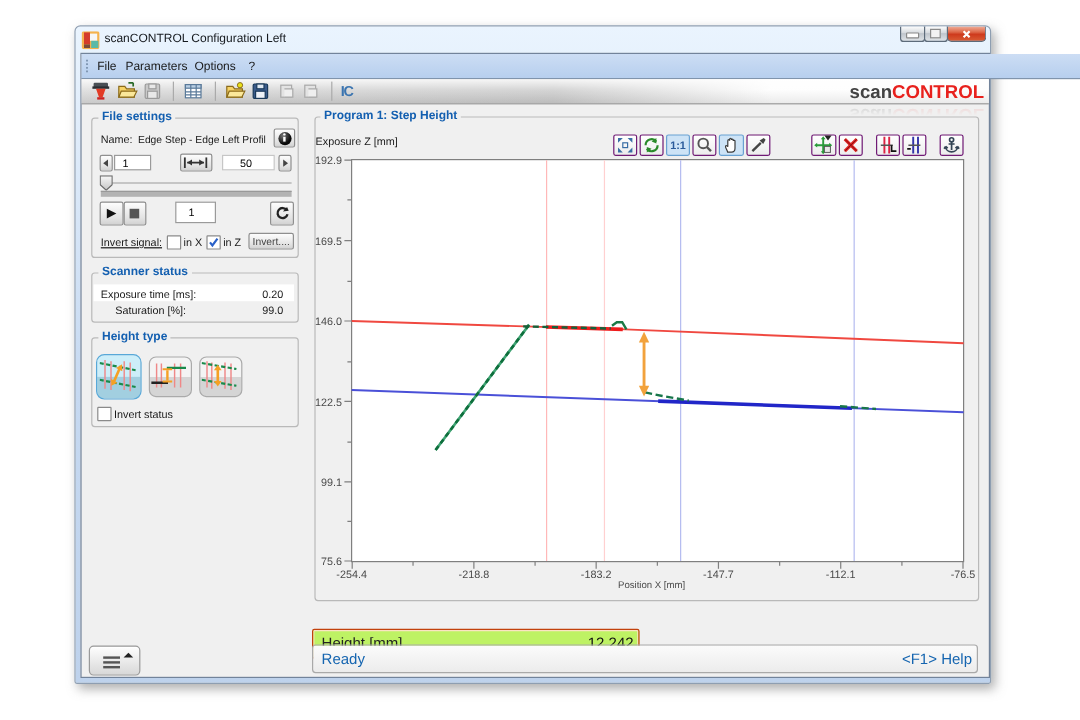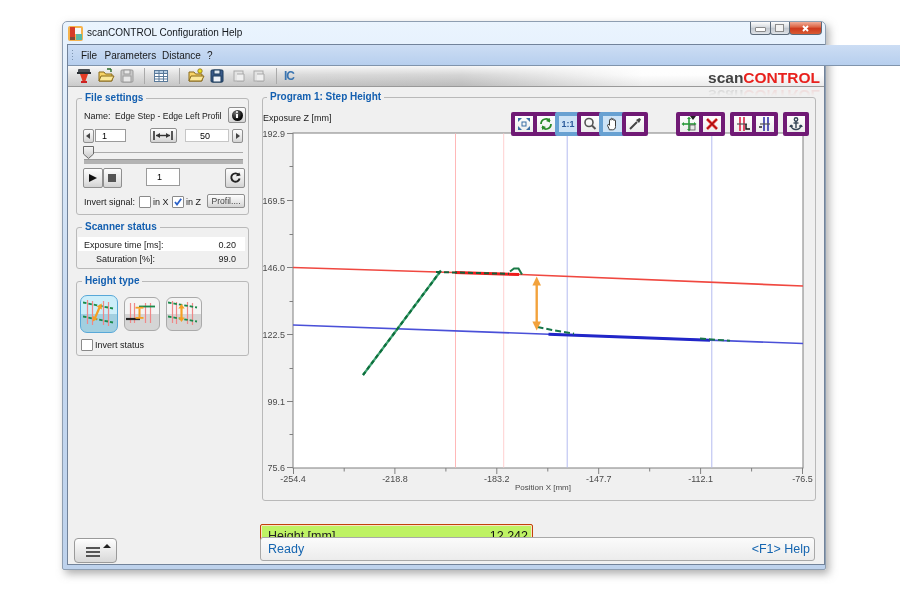--- a/index.html
+++ b/index.html
@@ -16,55 +16,55 @@
 #logo{top:70px;left:600px;width:220px;text-align:right;font-size:15.5px;font-weight:bold;line-height:16px;}
 #logo .g{color:#434343;}.r{color:#e8211d;}
 #logoref{top:87px;left:600px;width:220px;height:11px;overflow:hidden;opacity:.30;-webkit-mask-image:linear-gradient(to bottom,rgba(0,0,0,.5),transparent 85%);mask-image:linear-gradient(to bottom,rgba(0,0,0,.5),transparent 85%);}
 #logoref .in{width:220px;height:16px;text-align:right;font-size:15.5px;font-weight:bold;line-height:16px;transform-origin:0 0;transform:scaleY(-1) translateY(-16px);}
 .grp{border:1px solid #b9b9b9;border-radius:3px;}
 .glabel{font-size:10px;font-weight:bold;color:#135fb0;background:#f0f0f0;padding:0 3px;line-height:11px;}
 .txt{font-size:9px;color:#1a1a1a;line-height:10px;text-align:right;}
 .inp{background:#fff;border:1px solid #9a9a9a;font-size:9px;line-height:11px;}
 .btn{border:1px solid #8f8f8f;border-radius:2px;background:linear-gradient(#fdfdfd,#e3e3e3 70%,#d2d2d2);}
 .cb{width:10px;height:10px;background:#fff;border:1px solid #8a8a8a;border-radius:1px;}
-.cbtn{top:112px;height:16px;width:18px;border:4px solid #701a75;border-radius:2px;background:linear-gradient(#ffffff,#ececec);}
+.cbtn{top:112px;height:16px;width:18px;border:1px solid #701a75;border-radius:2px;background:linear-gradient(#ffffff,#ececec);}
 .cbtn.on{background:#cde3f6;border-color:#68a1d2;}
 .cbtn svg{position:absolute;left:1px;top:0px;}
 </style>
 </head>
 <body>
 
 <div id="win" class="abs">
   <svg class="abs" style="left:5px;top:4px;" width="15" height="15" viewBox="0 0 15 15">
     <rect x="0" y="0" width="15" height="15" rx="2" fill="#f5b24c"></rect>
     <rect x="2" y="1" width="5" height="10" fill="#d43c2a"></rect>
     <rect x="7" y="2" width="6" height="6" fill="#f6f6f6"></rect>
     <rect x="8" y="8" width="6" height="6" fill="#5ab9a8"></rect>
     <rect x="2" y="11" width="5" height="3" fill="#7a4a3a"></rect>
   </svg>
-  <div class="abs" style="left:24px;top:5px;font-size:10px;color:#15191e;">scanCONTROL Configuration Help</div>
+  <div class="abs" style="left:24px;top:5px;font-size:10px;color:#15191e;">scanCONTROL Configuration Left</div>
   <div class="abs capbtn" style="left:687px;width:19px;border-radius:0 0 3px 3px;">
       <div class="abs" style="left:4px;top:5px;width:9px;height:3px;background:#fdfdfd;border:1px solid #8a8a8a;border-radius:1px;"></div>
     </div>
   <div class="abs capbtn" style="left:707px;width:18px;border-radius:0 0 3px 3px;">
       <div class="abs" style="left:4px;top:2px;width:7px;height:6px;background:#f2f2f2;border:1px solid #8a8a8a;"></div>
     </div>
   <div class="abs capbtn" style="left:726px;width:31px;border-radius:0 0 4px 4px;background:linear-gradient(#f0ad98,#dd6748 40%,#ce3a1d 55%,#d95b33);">
     <svg class="abs" style="left:12px;top:2.5px;" width="7" height="7" viewBox="0 0 7 7">
         <path d="M1,1 L6,6 M6,1 L1,6" stroke="#fff" stroke-width="1.9"></path>
       </svg>
   </div>
   <div id="client" class="abs"></div>
 </div>
 
 <div id="menubar" class="abs">
   <div class="abs" style="left:3px;top:4px;width:3px;height:12px;background-image:radial-gradient(circle,#7d94b0 0.8px,transparent 1px);background-size:3px 3px;"></div>
   <div class="abs" style="left:13px;top:5px;">File</div>
   <div class="abs" style="left:36.5px;top:5px;">Parameters</div>
-  <div class="abs" style="left:94px;top:5px;">Distance</div>
+  <div class="abs" style="left:94px;top:5px;">Options</div>
   <div class="abs" style="left:139px;top:5px;">?</div>
 </div>
 
 <div id="toolbar" class="abs">
   <div class="abs tsep" style="left:76px;"></div>
   <div class="abs tsep" style="left:110.5px;"></div>
   <div class="abs tsep" style="left:207.5px;"></div>
 </div>
 <div id="tbicons" class="abs" style="left:68px;top:66px;width:756px;height:20px;">
 
@@ -173,30 +173,30 @@
 <div class="abs inp" style="left:146px;top:168px;width:32px;height:16px;">
     <span style="position:absolute;left:10px;top:3px;">1</span>
   </div>
 <div class="abs btn" style="left:225px;top:168px;width:18px;height:18px;">
   <svg class="abs" style="left:2.5px;top:3px;" width="12" height="12" viewBox="0 0 12 12">
       <path d="M10,3.2 A4.2,4.2 0 1 0 10.6,6.5" fill="none" stroke="#222" stroke-width="1.9"></path>
       <path d="M6.8,4.2 L11.6,3.6 L10.2,0.4 Z" fill="#222"></path>
     </svg>
 </div>
 
-<div class="abs txt" style="left:84px;top:197px;">Invert signal:</div>
+<div class="abs txt" style="left:84px;top:197px;text-decoration:underline;">Invert signal:</div>
 <div class="abs cb" style="left:139px;top:196px;"></div>
 <div class="abs txt" style="left:153px;top:197px;">in X</div>
 <div class="abs cb" style="left:172px;top:196px;">
     <svg class="abs" style="left:0;top:0" width="10" height="10" viewBox="0 0 10 10">
       <path d="M2,5 L4,7.5 L8.2,1.8" fill="none" stroke="#2a61c8" stroke-width="1.8"></path>
     </svg>
   </div>
 <div class="abs txt" style="left:186px;top:197px;">in Z</div>
-<div class="abs btn" style="left:207px;top:194px;width:36px;height:12px;text-align:center;font-size:8.6px;line-height:12px;color:#444;">Profil....</div>
+<div class="abs btn" style="left:207px;top:194px;width:36px;height:12px;text-align:center;font-size:8.6px;line-height:12px;color:#444;">Invert....</div>
 
 <div class="abs grp" style="left:76px;top:227px;width:171px;height:40px;"></div>
 <div class="abs glabel" style="left:82px;top:221px;">Scanner status</div>
 <div class="abs" style="left:78px;top:237px;width:167px;height:14px;background:#fff;"></div>
 <div class="abs txt" style="left:84px;top:240px;">Exposure time [ms]:</div>
 <div class="abs txt" style="left:196px;top:240px;width:40px;text-align:right;">0.20</div>
 <div class="abs txt" style="left:84px;top:254px;margin-left:12px;">Saturation [%]:</div>
 <div class="abs txt" style="left:196px;top:254px;width:40px;text-align:right;">99.0</div>
 
 <div class="abs grp" style="left:76px;top:281px;width:171px;height:73px;"></div>

